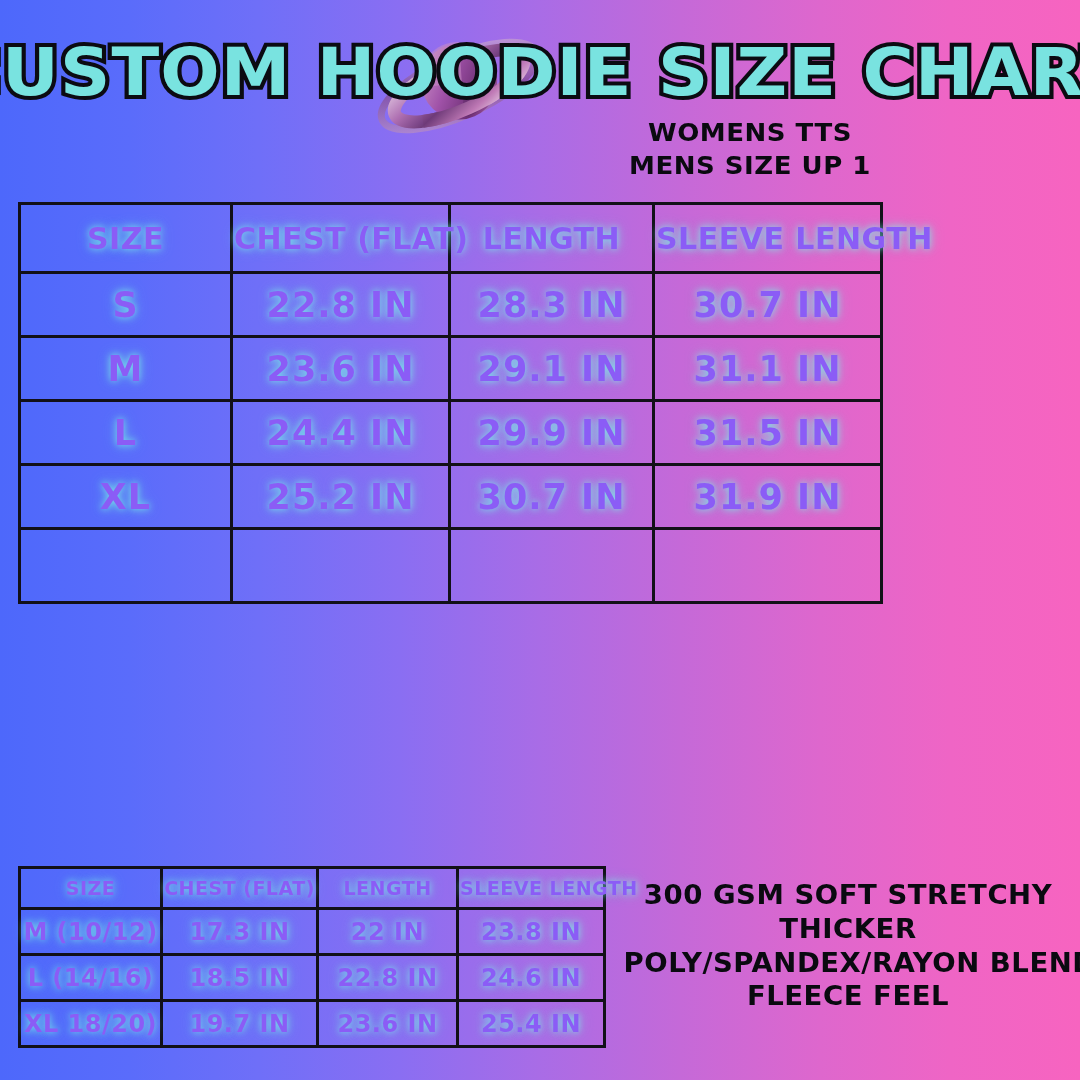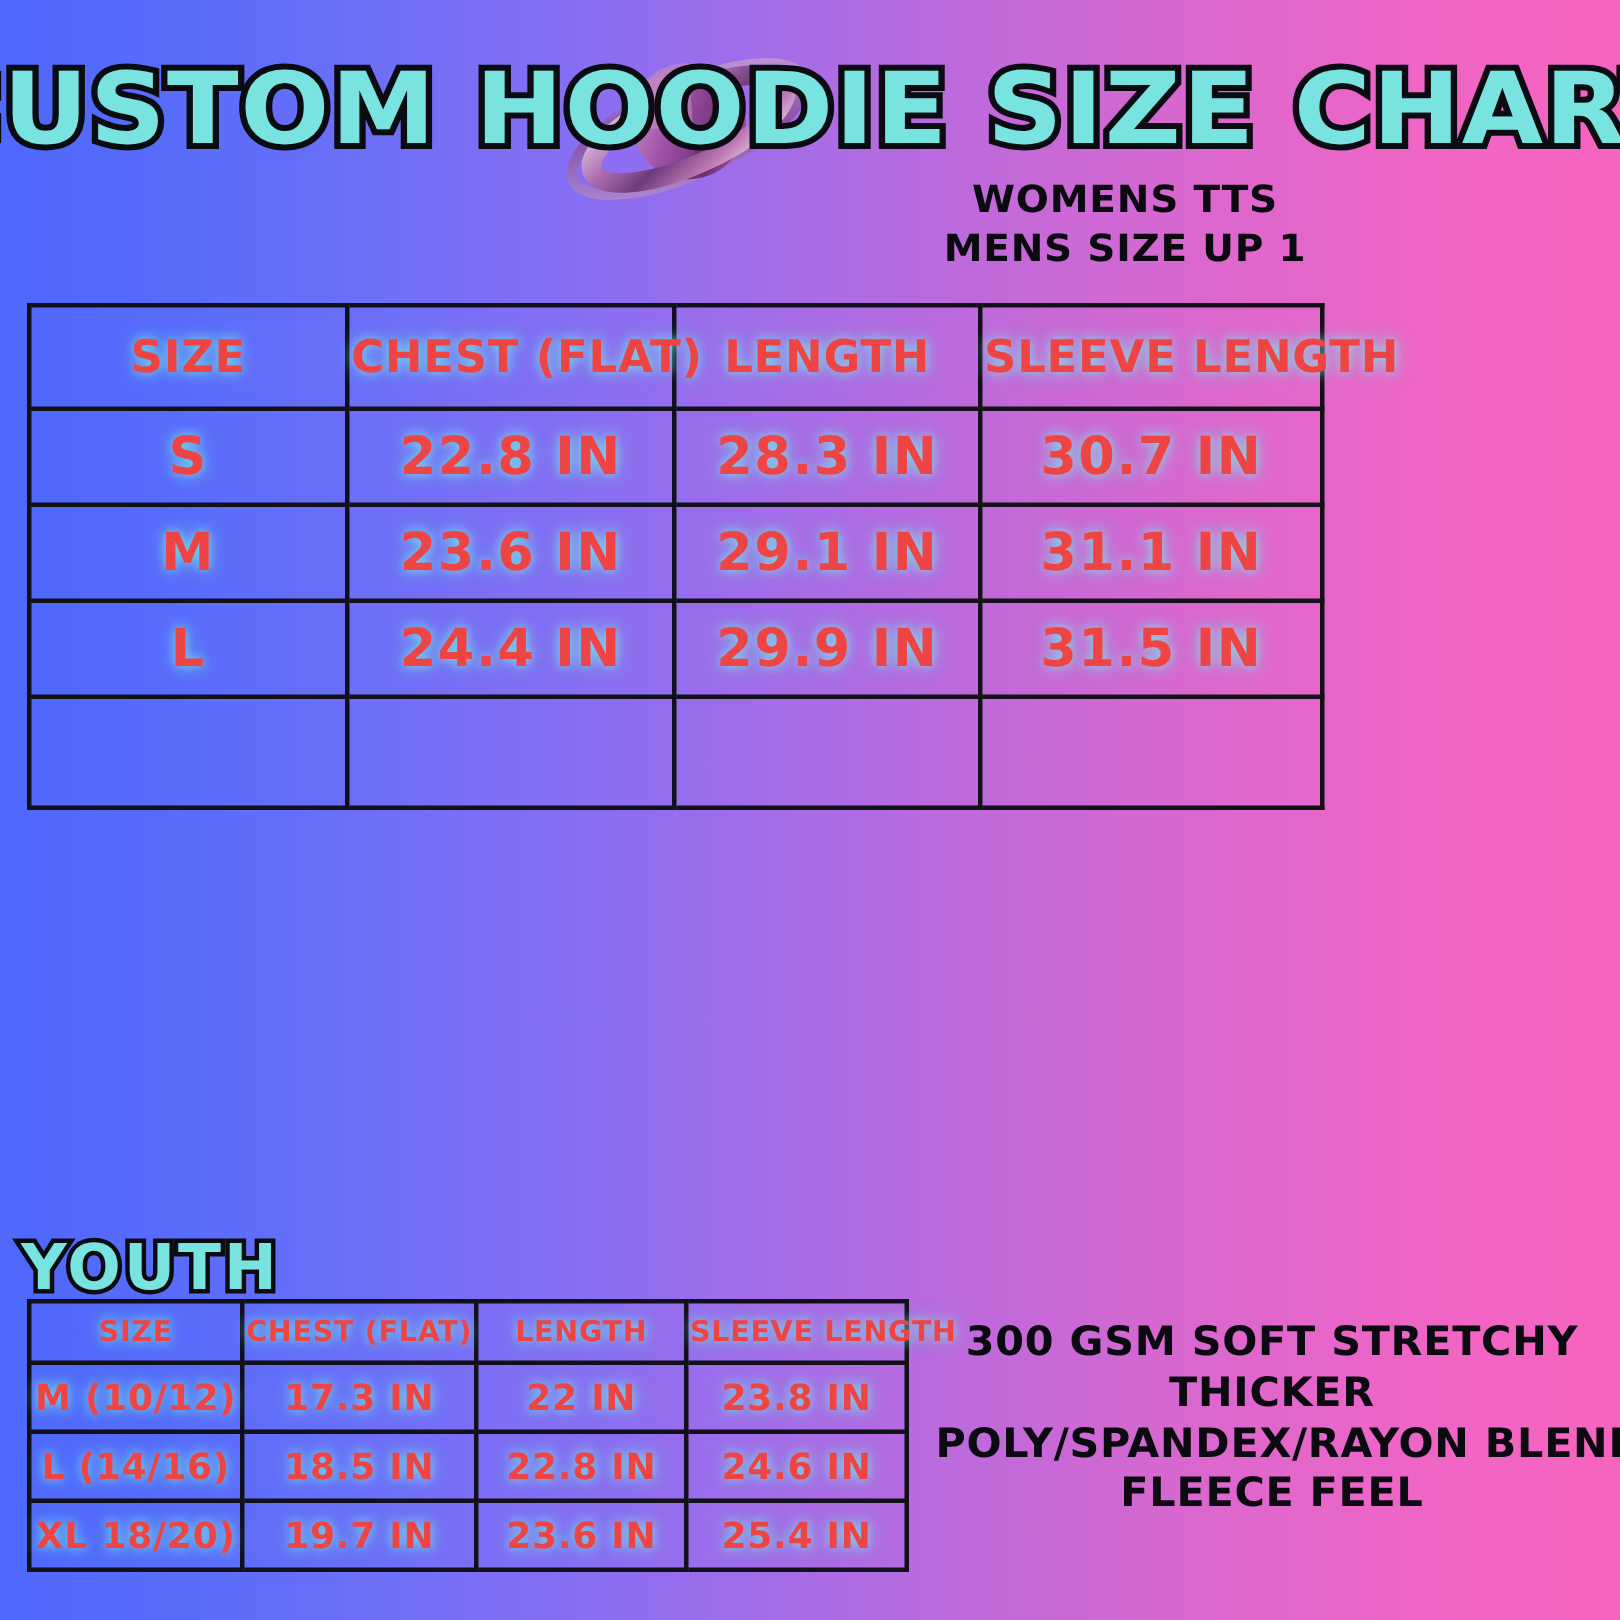--- a/index.html
+++ b/index.html
@@ -110,21 +110,21 @@
     position: absolute;
     border-collapse: collapse;
     table-layout: fixed;
   }
   table.size-table td {
     border: 3px solid #121018;
     text-align: center;
     vertical-align: middle;
     font-family: "DejaVu Sans", sans-serif;
     font-weight: 700;
-    color: #ef4444;
+    color: #8b5cf6;
     text-shadow: 0 0 7px rgba(120,235,230,0.85),
                  0 0 14px rgba(120,235,230,0.45);
     white-space: nowrap;
     overflow: visible;
     text-transform: uppercase;
   }
 
   
   #adults-table {
     left: 18px;
@@ -245,30 +245,35 @@
         <td>23.6 IN</td>
         <td>29.1 IN</td>
         <td>31.1 IN</td>
       </tr>
       <tr>
         <td>L</td>
         <td>24.4 IN</td>
         <td>29.9 IN</td>
         <td>31.5 IN</td>
       </tr>
+      <tr>
+        <td>XL</td>
+        <td>25.2 IN</td>
+        <td>30.7 IN</td>
+        <td>31.9 IN</td>
+      </tr>
       <tr class="blank">
         <td></td>
         <td></td>
         <td></td>
         <td></td>
       </tr>
     </tbody>
   </table>
 
-  <div class="outline-head" id="youth-head">YOUTH</div>
 
   <table class="size-table" id="youth-table">
     <colgroup>
       <col class="c-size">
         <col class="c-chest">
         <col class="c-len">
         <col class="c-slv">
     </colgroup>
     <tbody>
       <tr class="head">

